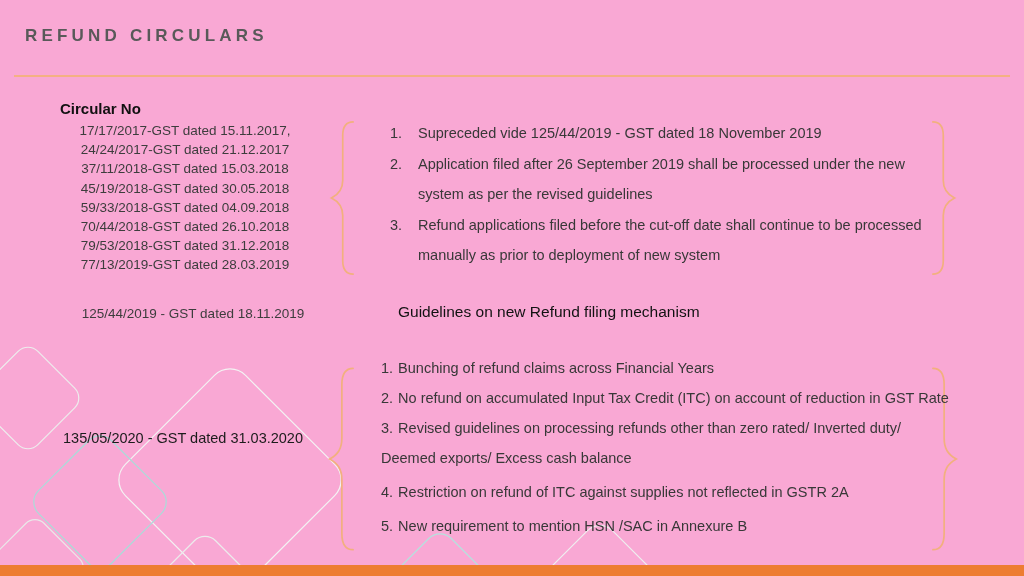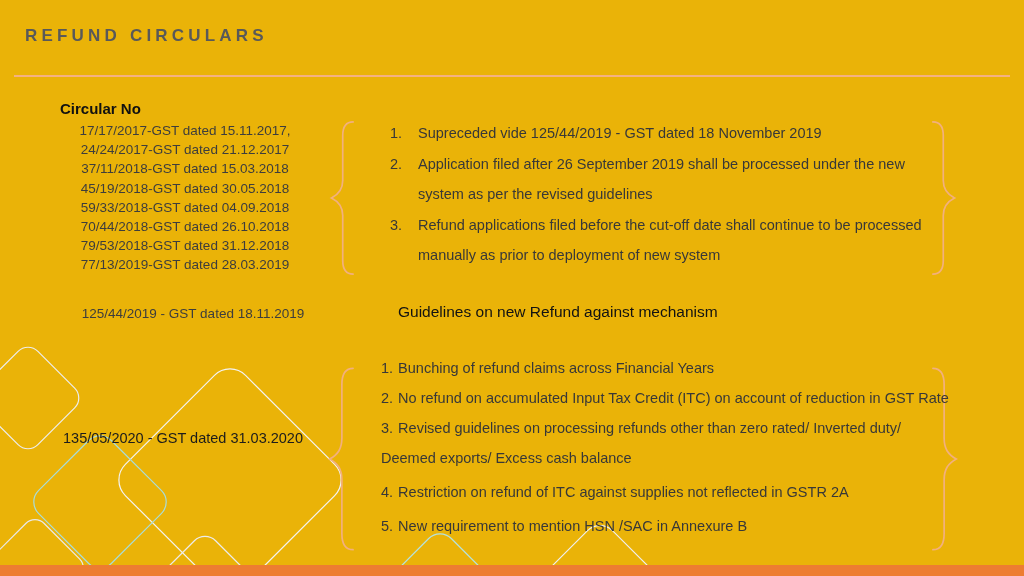--- a/index.html
+++ b/index.html
@@ -1,17 +1,17 @@
 <!DOCTYPE html>
 <html><head>
 <meta charset="utf-8">
 <style>
   html,body{margin:0;padding:0;background:#fff;}
   #slide{
-    position:relative;width:1024px;height:576px;background:#eab308;overflow:hidden;
+    position:relative;width:1024px;height:576px;background:#f9a8d4;overflow:hidden;
     font-family:"Liberation Sans","DejaVu Sans",sans-serif;
   }
   
   #decor{position:absolute;left:0;top:330px;z-index:0;}
   
   .title{
     position:absolute;left:25px;top:25px;z-index:2;
     font-size:17px;font-weight:bold;letter-spacing:4.2px;color:#595959;line-height:22px;
   }
   .title-rule{
@@ -130,21 +130,21 @@
     <div class="note-row">
       <span class="num">2.</span>
       <span class="txt">Application filed after 26 September 2019 shall be processed under the new system as per the revised guidelines</span>
     </div>
     <div class="note-row">
       <span class="num">3.</span>
       <span class="txt">Refund applications filed before the cut-off date shall continue to be processed manually as prior to deployment of new system</span>
     </div>
   </div>
 
-  <div class="guidelines">Guidelines on new Refund against mechanism</div>
+  <div class="guidelines">Guidelines on new Refund filing mechanism</div>
 
   <div class="notes-bottom">
     <p><span class="num">1.</span><span>Bunching of refund claims across Financial Years</span></p>
     <p><span class="num">2.</span><span>No refund on accumulated Input Tax Credit (ITC) on account of reduction in GST Rate</span></p>
     <p><span class="num">3.</span><span>Revised guidelines on processing refunds other than zero rated/ Inverted duty/ Deemed exports/ Excess cash balance</span></p>
     <p class="gap"><span class="num">4.</span><span>Restriction on refund of ITC against supplies not reflected in GSTR 2A</span></p>
     <p class="gap"><span class="num">5.</span><span>New requirement to mention HSN /SAC in Annexure B</span></p>
   </div>
 
   <div class="bottom-bar"></div>

